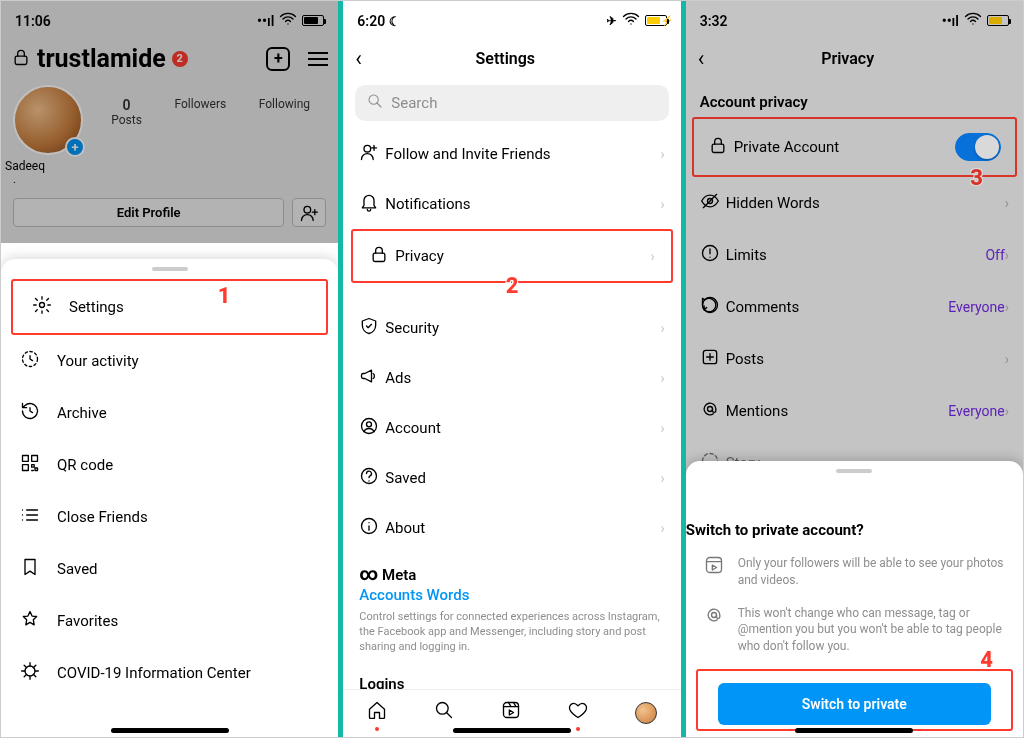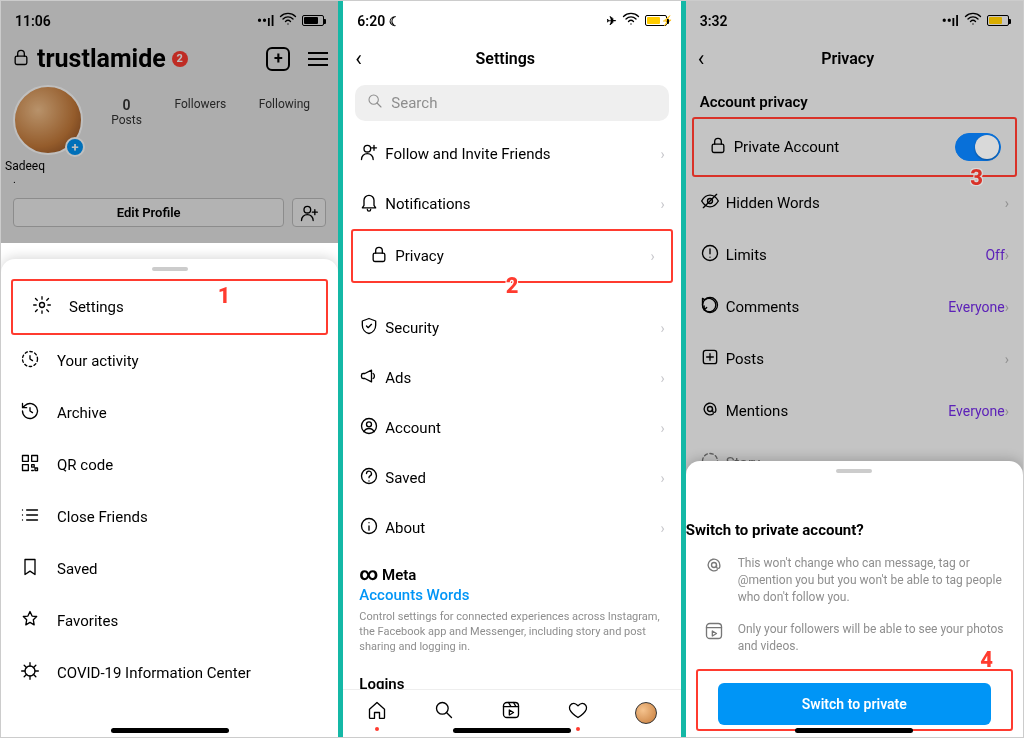--- a/index.html
+++ b/index.html
@@ -421,31 +421,31 @@
         <span class="lbl">Story</span>
         <span class="chev">›</span>
       </div>
     </div>
 
     <div class="sheet3">
       <div class="grab"></div>
       <h3>Switch to private account?</h3>
       <div class="info-row">
         <span class="ico"><svg class="svgico" style="stroke:#777" viewBox="0 0 24 24">
+              <rect x="3" y="3" width="18" height="18" rx="4"></rect>
+              <path d="M3 8h18M10 12l5 3-5 3z"></path>
+            </svg></span>
+        <span class="txt">Only your followers will be able to see your photos and videos.</span>
+      </div>
+      <div class="info-row">
+        <span class="ico"><svg class="svgico" style="stroke:#777" viewBox="0 0 24 24">
               <circle cx="12" cy="12" r="3"></circle>
               <path d="M15 12v2a2 2 0 0 0 4 0v-2a7 7 0 1 0-3 5.7"></path>
             </svg></span>
         <span class="txt">This won't change who can message, tag or @mention you but you won't be able to tag people who don't follow you.</span>
-      </div>
-      <div class="info-row">
-        <span class="ico"><svg class="svgico" style="stroke:#777" viewBox="0 0 24 24">
-              <rect x="3" y="3" width="18" height="18" rx="4"></rect>
-              <path d="M3 8h18M10 12l5 3-5 3z"></path>
-            </svg></span>
-        <span class="txt">Only your followers will be able to see your photos and videos.</span>
       </div>
       <div style="position:relative">
         <span class="step-num" style="right:30px;top:-22px">4</span>
         <div class="switch-wrap">
           <div class="switch-btn">Switch to private</div>
         </div>
       </div>
     </div>
     <div class="home-ind"></div>
   </div>

